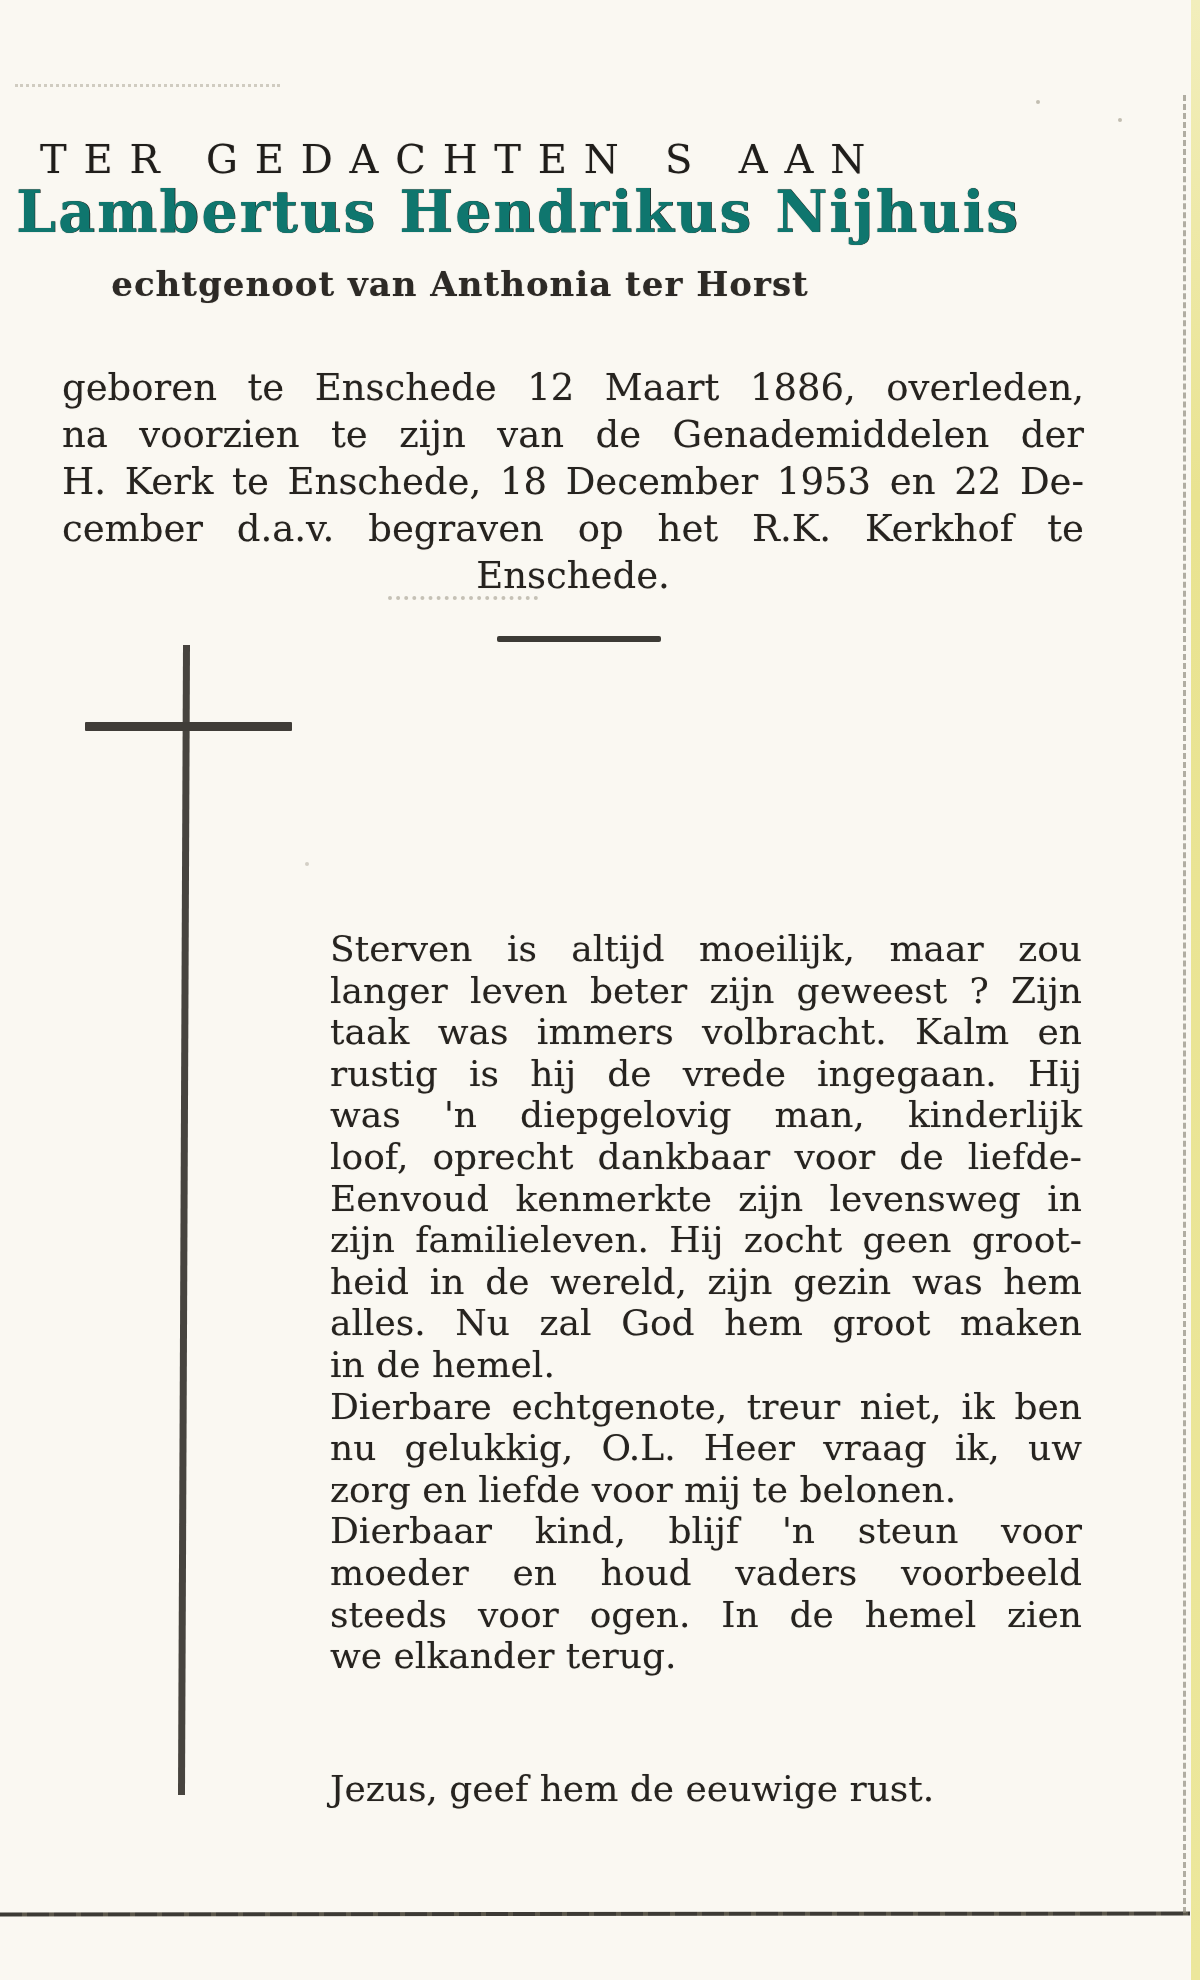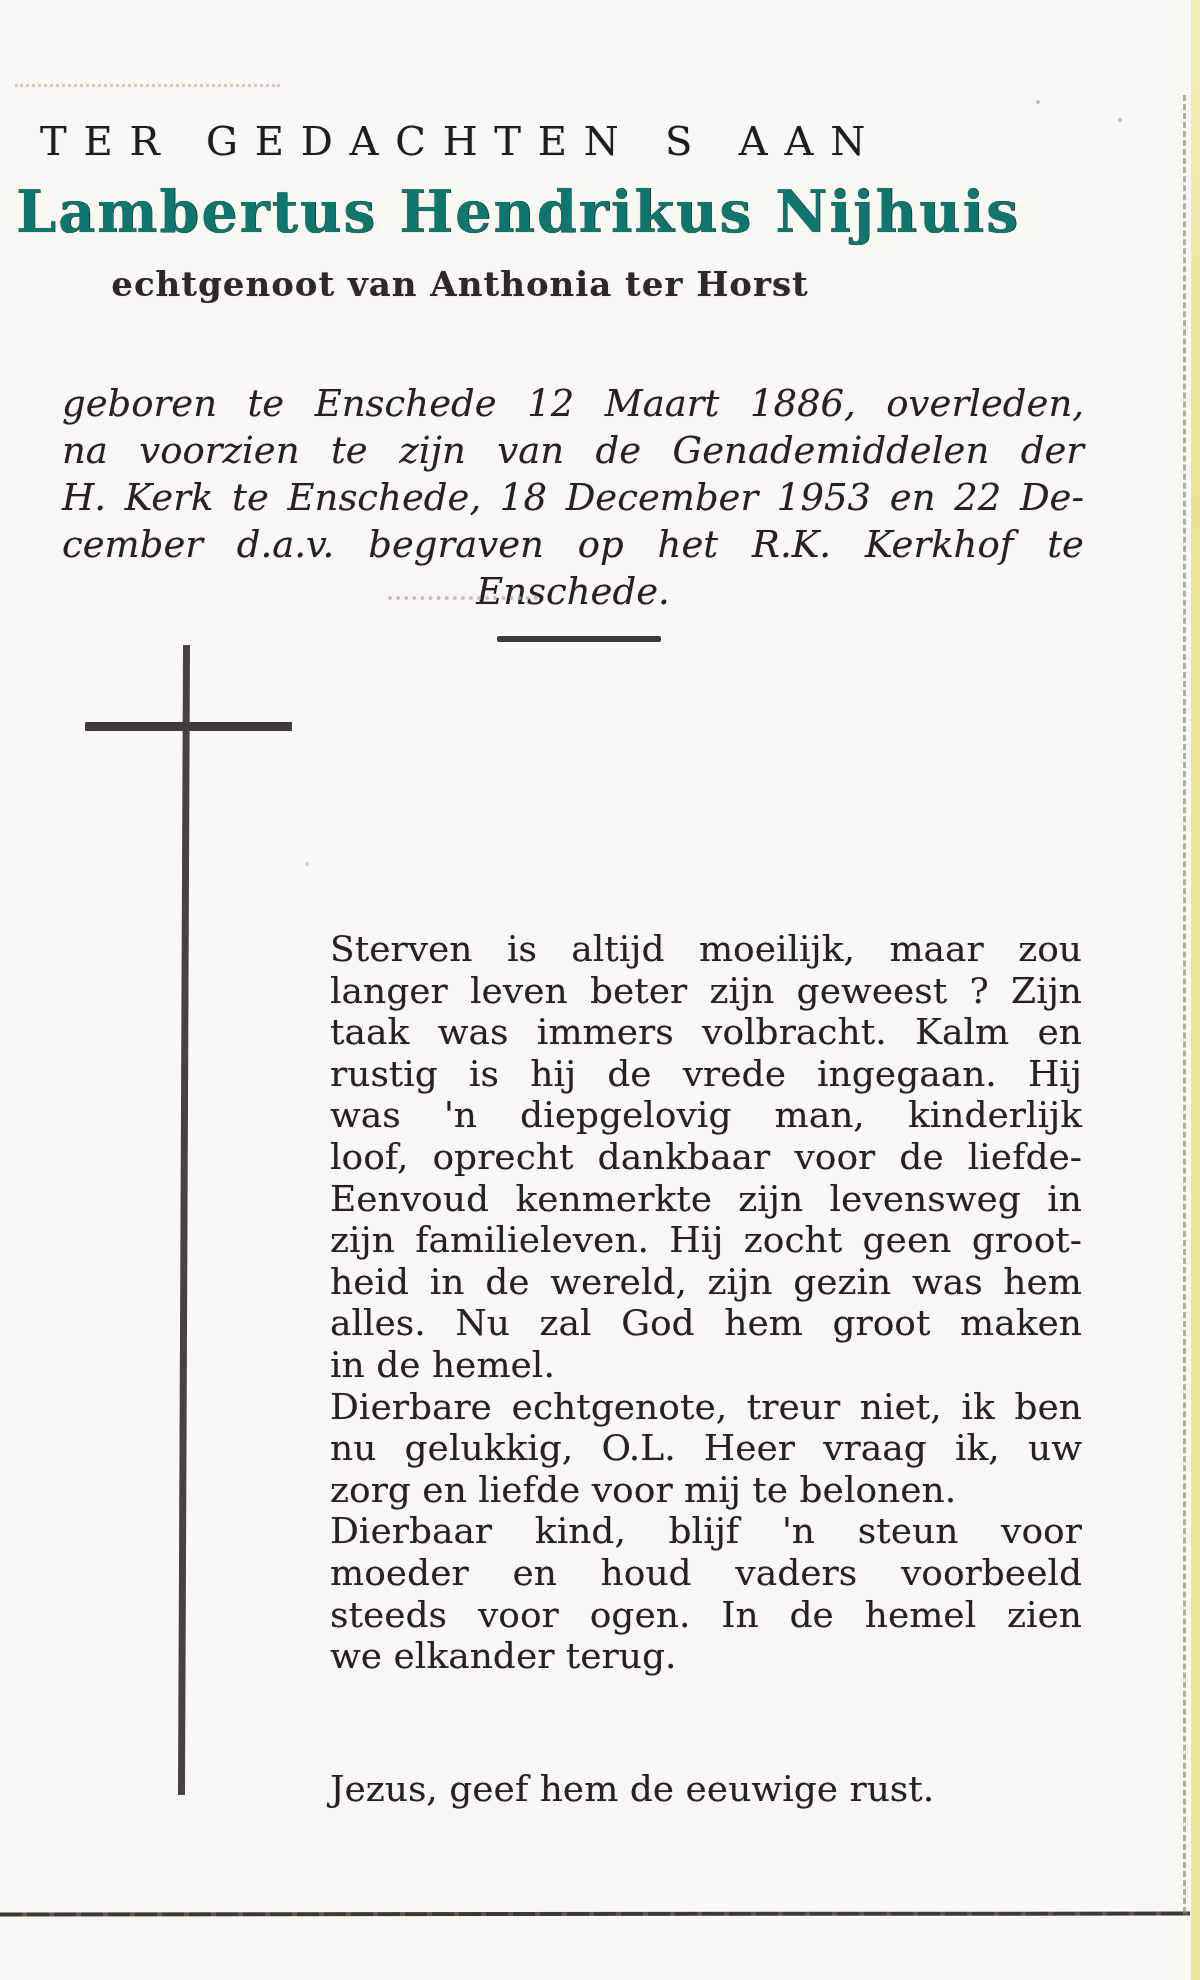--- a/index.html
+++ b/index.html
@@ -11,21 +11,21 @@
   .card{
     position:relative;
     width:1200px;height:1980px;
     background:var(--paper);
     overflow:hidden;
     font-family:"DejaVu Serif", serif;
     color:var(--ink);
   }
   
   .memorial-header{
-    position:absolute;left:40px;top:118px;width:840px;
+    position:absolute;left:40px;top:136px;width:840px;
     text-align:right;
     font-size:40px;letter-spacing:0.42em;
     color:#201e1b;
     white-space:nowrap;
     text-shadow:0 0 1px rgba(40,38,34,.35);
   }
   .deceased-name{
     position:absolute;left:16px;top:178px;width:888px;
     text-align:center;
     font-size:57px;font-weight:bold;letter-spacing:2px;
@@ -36,24 +36,23 @@
   .relation-line{
     position:absolute;left:16px;top:264px;width:888px;
     text-align:center;
     font-size:34px;font-weight:bold;letter-spacing:1px;
     color:#2d2a26;
     white-space:nowrap;
     text-shadow:0 0 1px rgba(40,38,34,.4);
   }
   
   .intro{
-    position:absolute;left:62px;top:380px;width:1022px;
+    position:absolute;left:62px;top:364px;width:1022px;
     font-size:37px;line-height:47px;
     text-shadow:0 0 1px rgba(40,38,34,.3);
-    font-style:italic;
   }
   .intro .line{width:100%;}
   
   .divider-rule{
     position:absolute;left:497px;top:636px;width:164px;height:6px;
     background:#3d3b36;border-radius:2px;
   }
   .cross-vertical{
     position:absolute;left:183px;top:645px;width:7px;height:1150px;
     background:#47443f;

